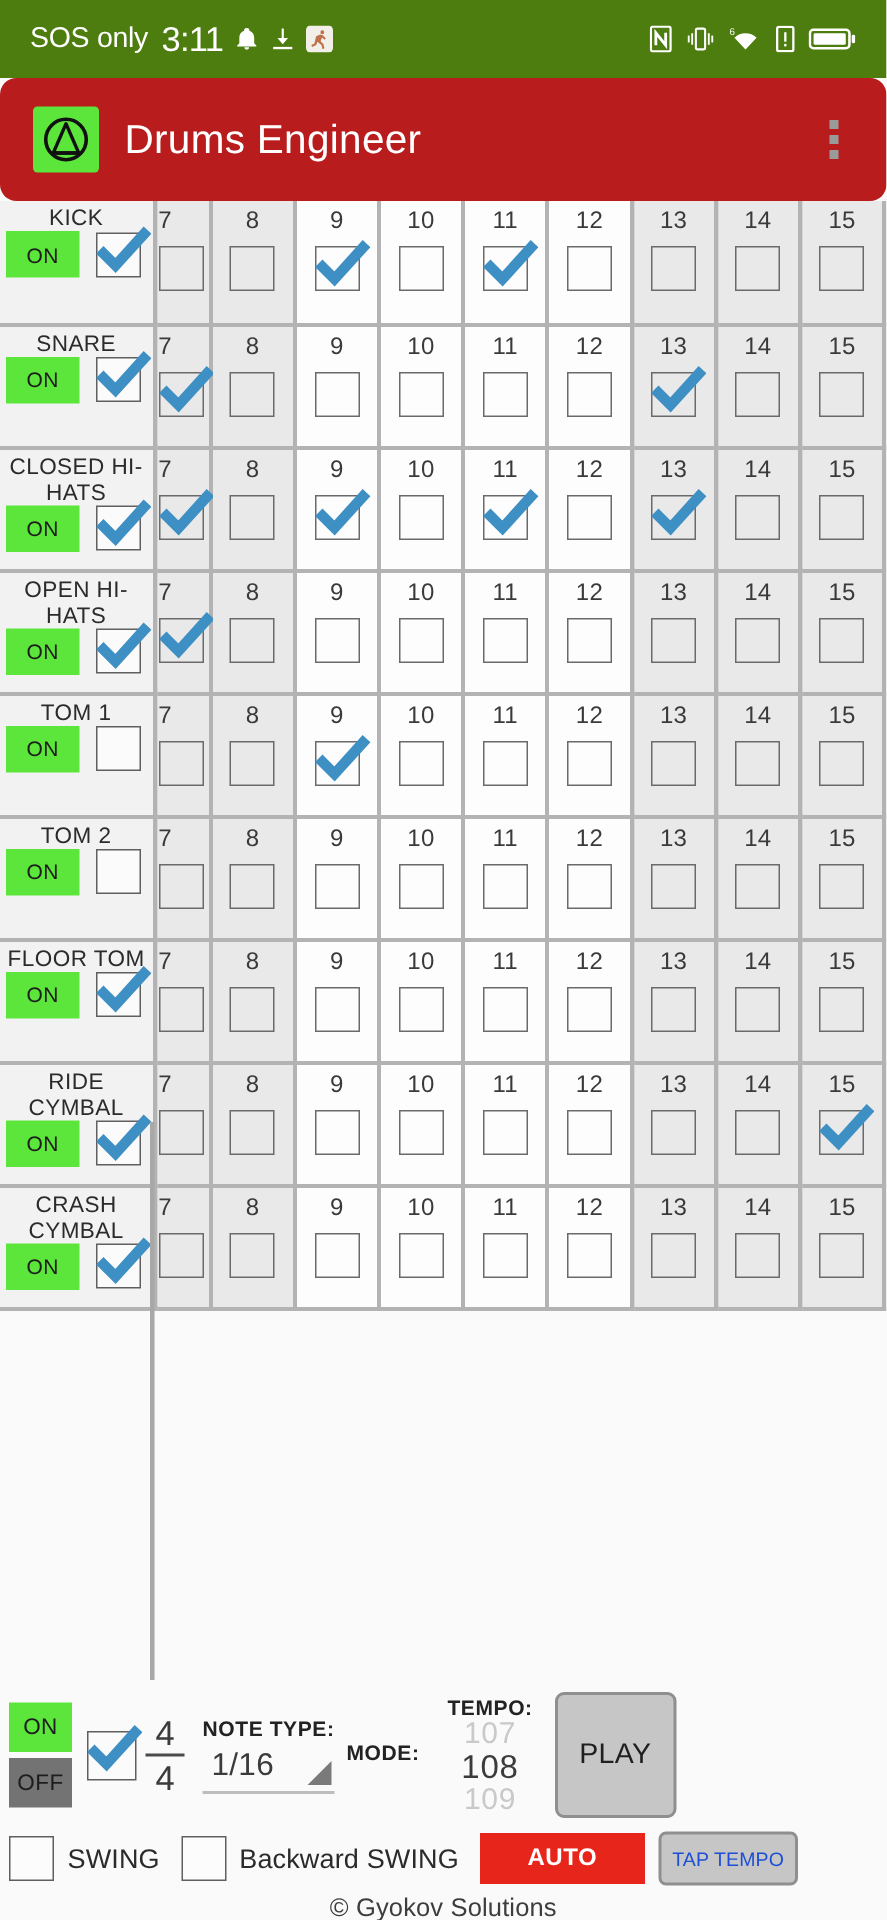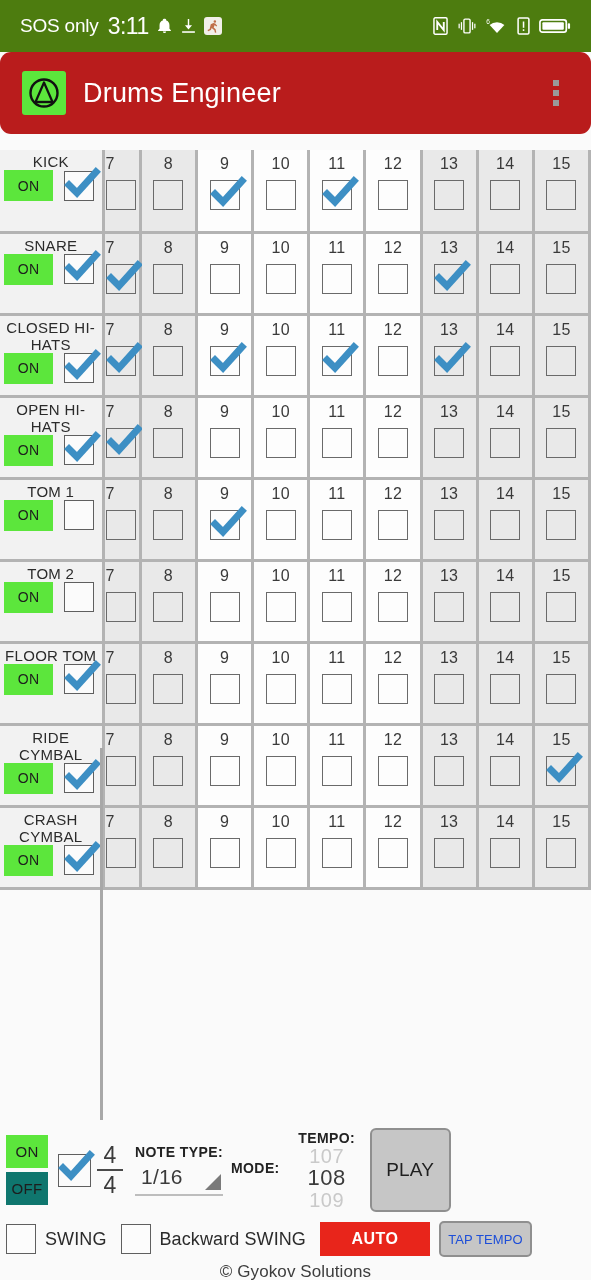--- a/index.html
+++ b/index.html
@@ -46,21 +46,20 @@
   .kebab { display: flex; flex-direction: column; gap: 4px; padding: 6px 10px; cursor: pointer; }
   .kebab i { display: block; width: 6px; height: 6px; background: #9a9a9a; }
 
   
   .grid-wrap {
     position: relative;
     width: 591px;
     height: 748px;
     background: #fafafa;
     overflow: hidden;
-    margin-top: 16px;
   }
   .grid-table { width: 591px; border-collapse: collapse; }
   .grid-row { height: 82px; }
 
   
   .lbl-cell {
     width: 103px; min-width: 103px; max-width: 103px;
     background: #f2f2f2;
     border-bottom: 3px solid #b3b3b3;
     border-right: 3px solid #b3b3b3;
@@ -128,21 +127,21 @@
   .ctrl-row {
     display: flex; align-items: center; height: 100px;
     padding: 0 6px;
   }
   .onoff-stack { display: flex; flex-direction: column; gap: 4px; margin-right: 10px; }
   .onoff {
     width: 42px; height: 33px; display: flex; align-items: center; justify-content: center;
     font-size: 15px; color: #1d1d1d; cursor: pointer; letter-spacing: 0.3px;
   }
   .onoff.on { background: #5ce63c; }
-  .onoff.off { background: #0f766e; }
+  .onoff.off { background: #737373; }
 
   .loop-chk {
     width: 33px; height: 33px; border: 1px solid #5f5f5f;
     background: #fbfbfb; position: relative; cursor: pointer; margin-right: 6px;
   }
 
   .timesig { display: flex; flex-direction: column; align-items: center; margin-right: 12px; cursor: pointer; }
   .timesig .num { font-size: 23px; color: #3b3b3b; line-height: 22px; }
   .timesig .bar { width: 26px; height: 2px; background: #4a4a4a; margin: 3px 0; }
 

